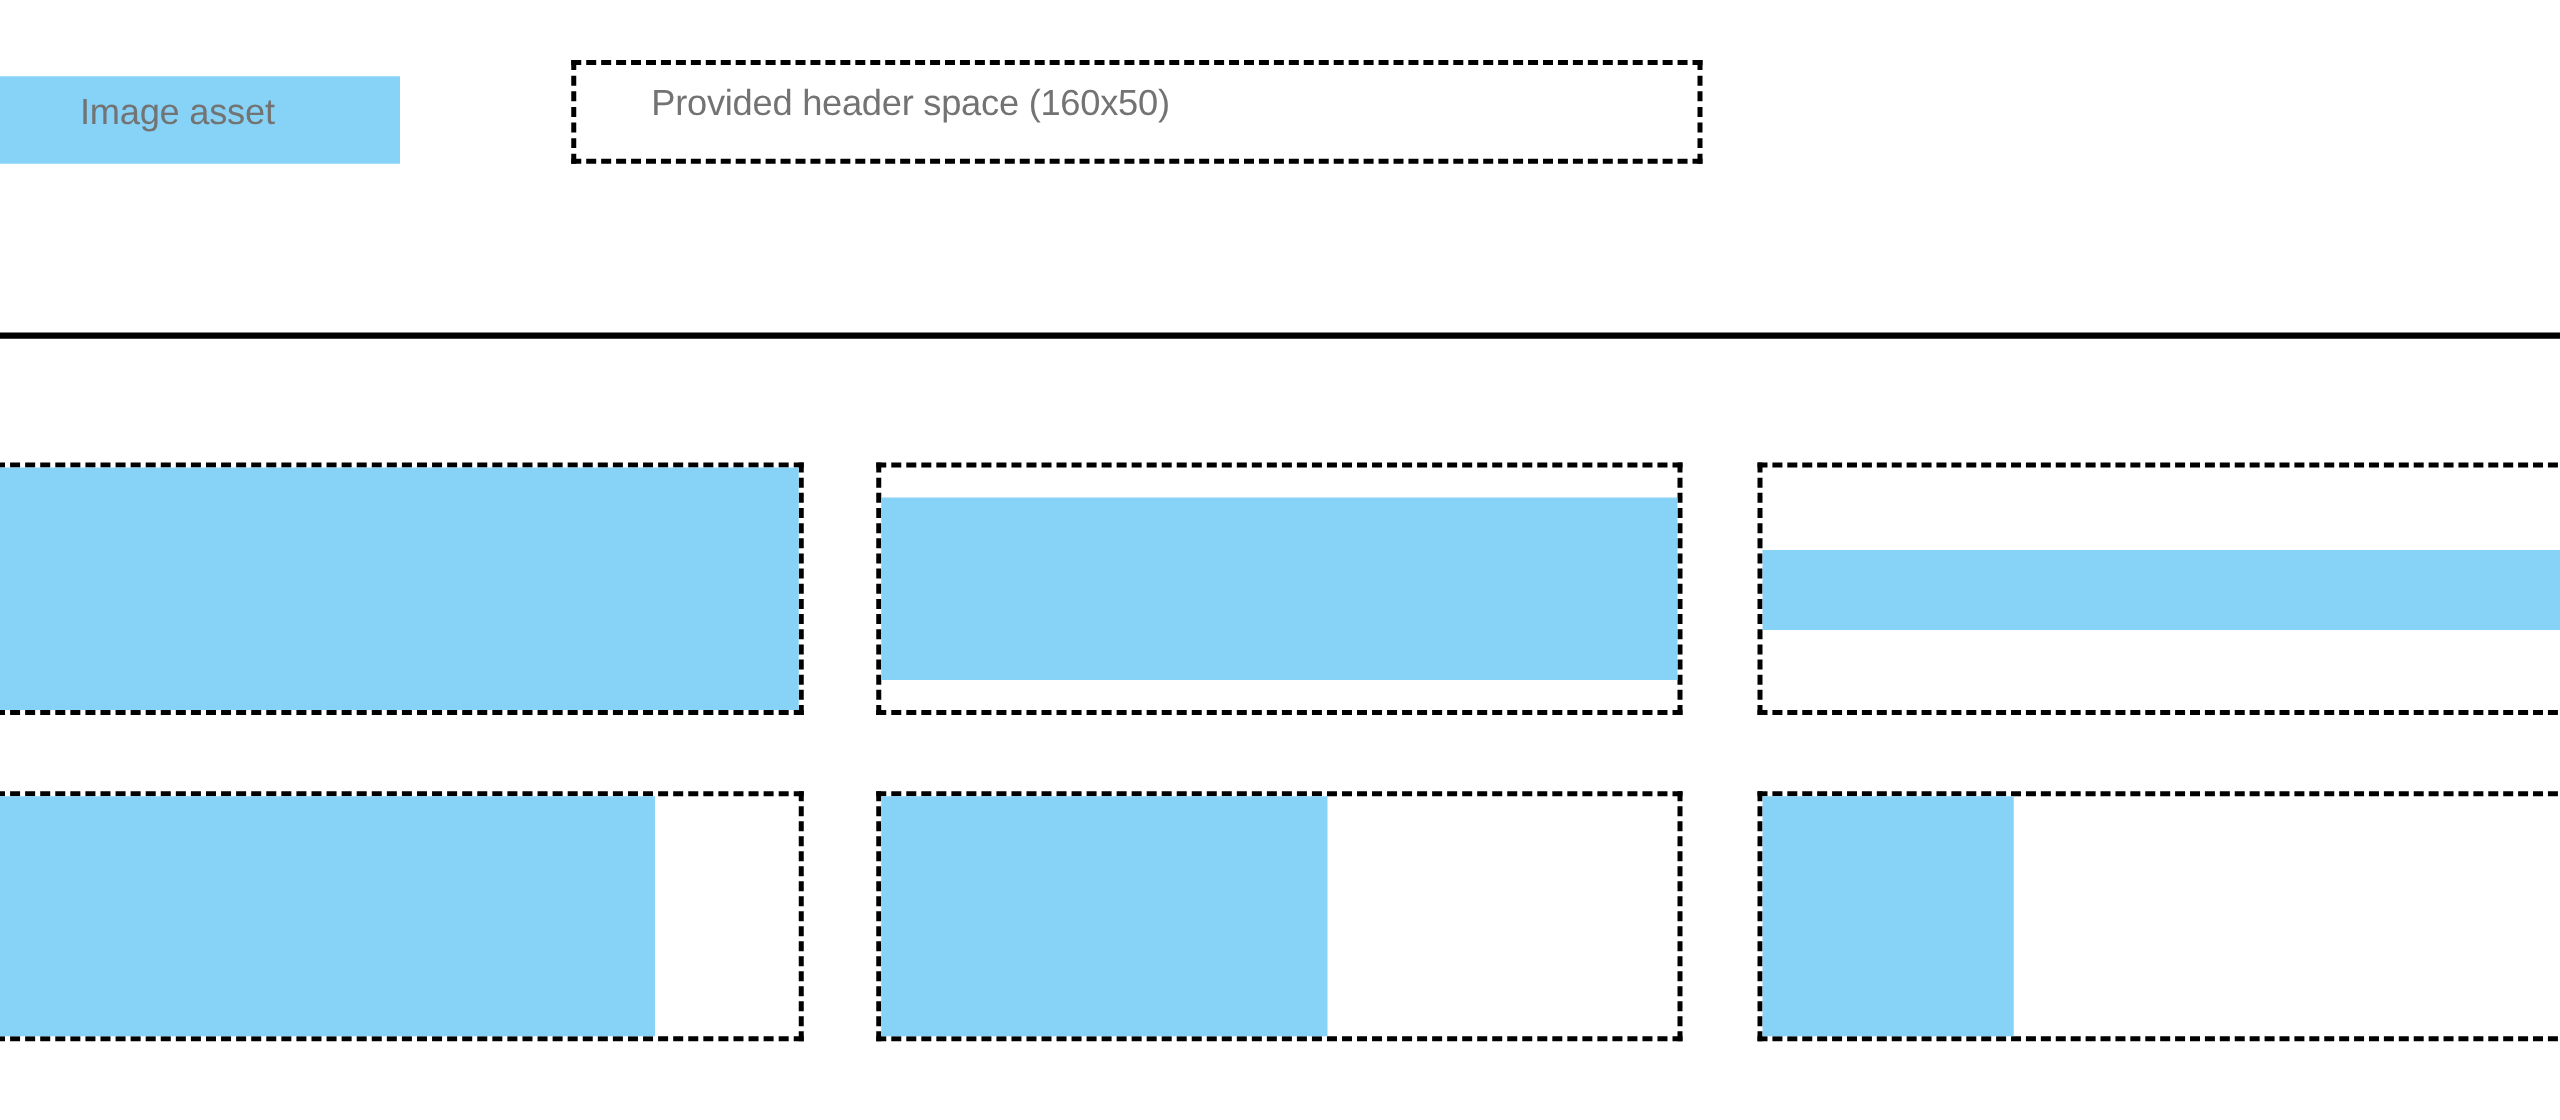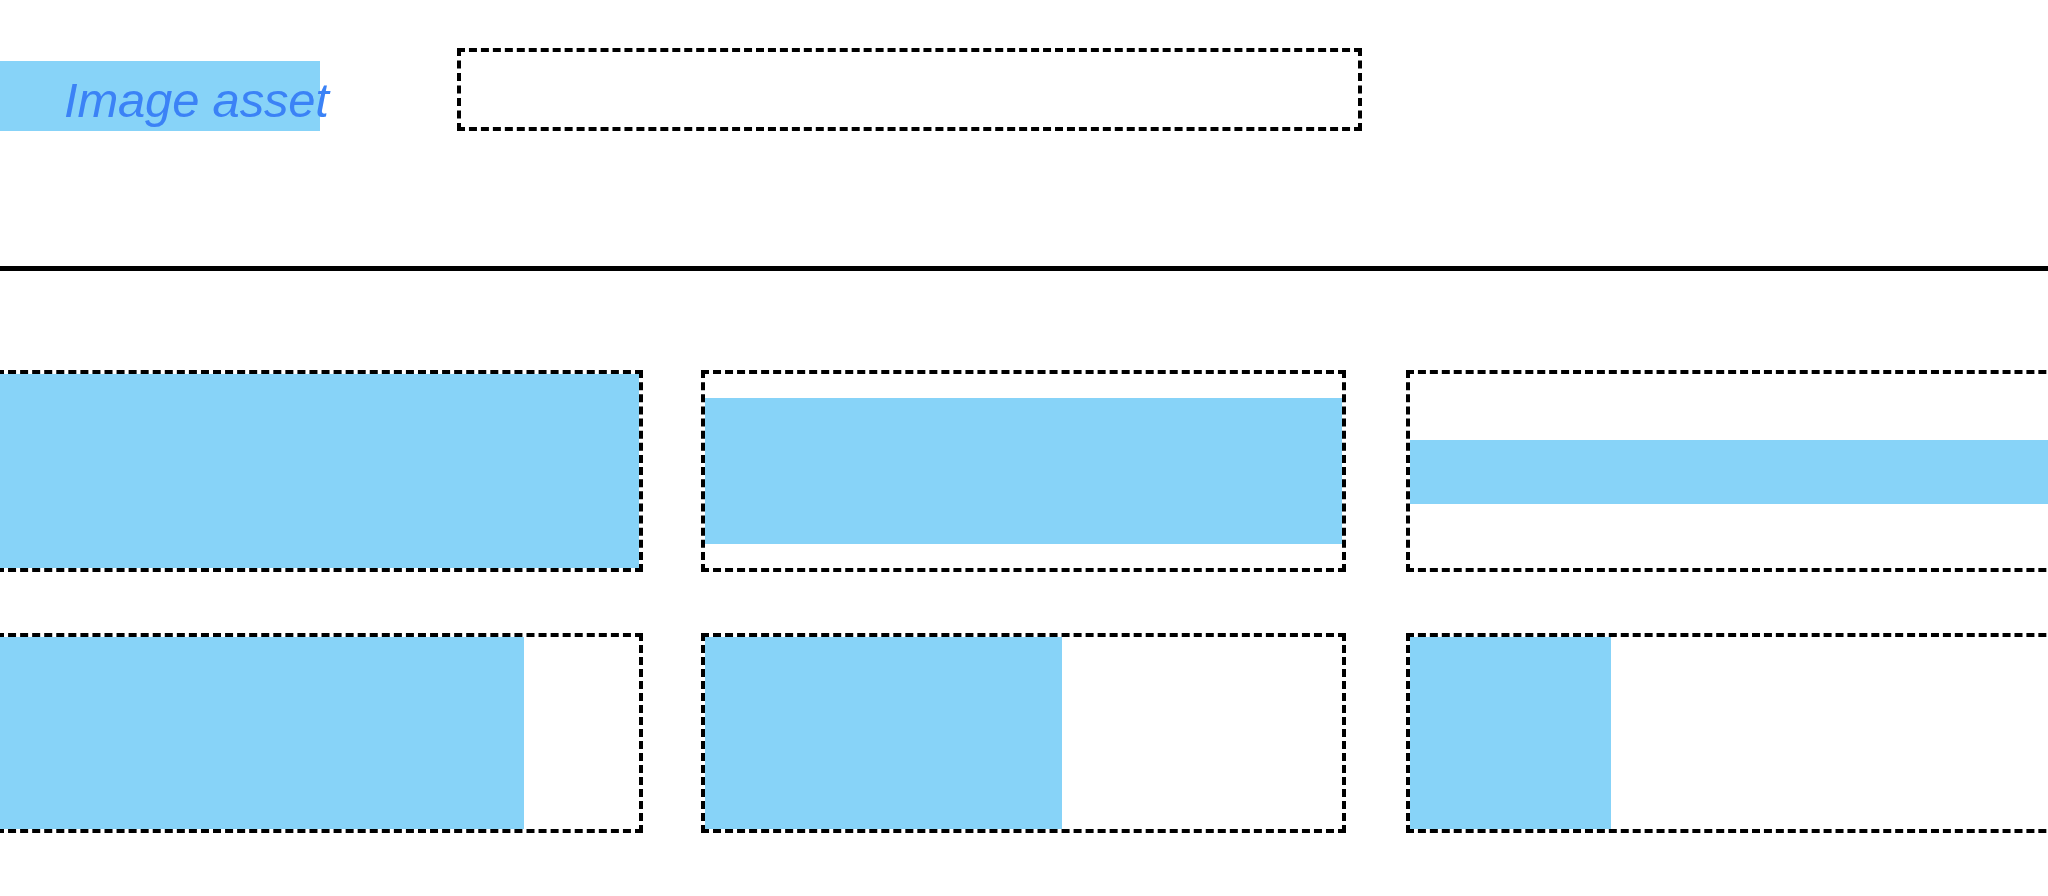--- a/index.html
+++ b/index.html
@@ -31,27 +31,26 @@
   .dashed {
     border: 4px dashed #000000;
     background: transparent;
   }
   .fill {
     position: absolute;
     background: #87d3f8;
   }
   .label {
     position: absolute;
-    font-size: 49px;
+    font-size: 29px;
     line-height: 1;
     font-weight: 400;
     letter-spacing: -0.2px;
-    color: #3b82f6;
+    color: #737373;
     white-space: nowrap;
-    font-style: italic;
   }
 
   
   #header-band {
     position: absolute;
     left: 0;
     top: 0;
     width: 2048px;
     height: 268px;
   }
@@ -114,20 +113,21 @@
 <body>
 
 <div class="stage">
 
   <div id="header-band">
 
     <div class="box" id="image-asset-swatch"></div>
     <div class="label" id="image-asset-label">Image asset</div>
 
     <div class="box dashed" id="header-space-box"></div>
+    <div class="label" id="header-space-label">Provided header space (160x50)</div>
   </div>
 
   <div id="divider"></div>
 
   <div id="ratio-grid">
 
     <div class="box dashed frame r1 c1">
       <div class="fill" style="left:0;top:0;width:100%;height:100%;"></div>
     </div>
     <div class="label" id="recommended-label" style="left:48px; top:438px;">Recommended (16:5)</div>

